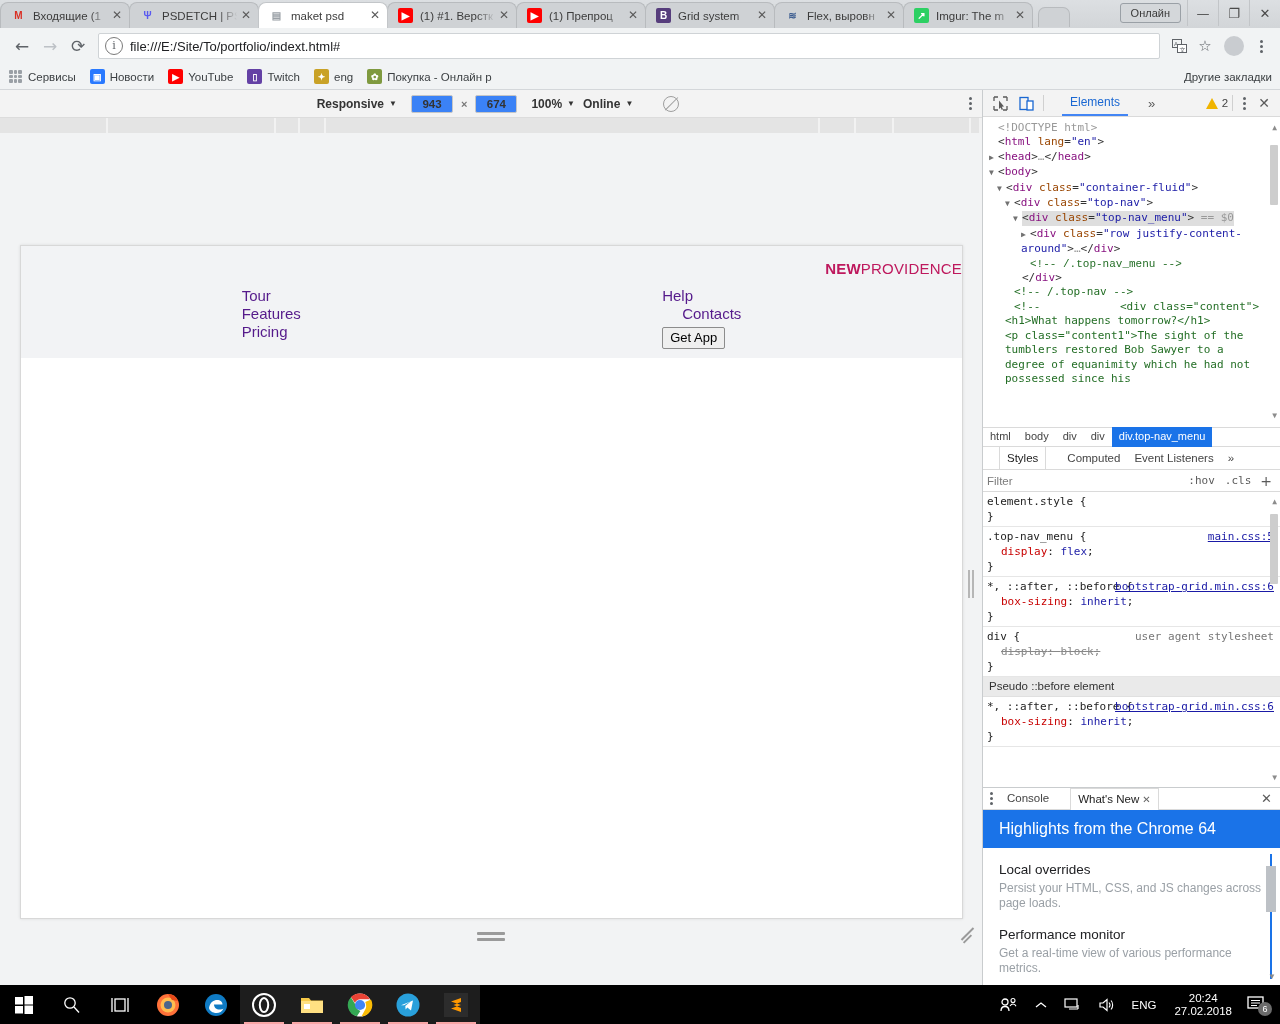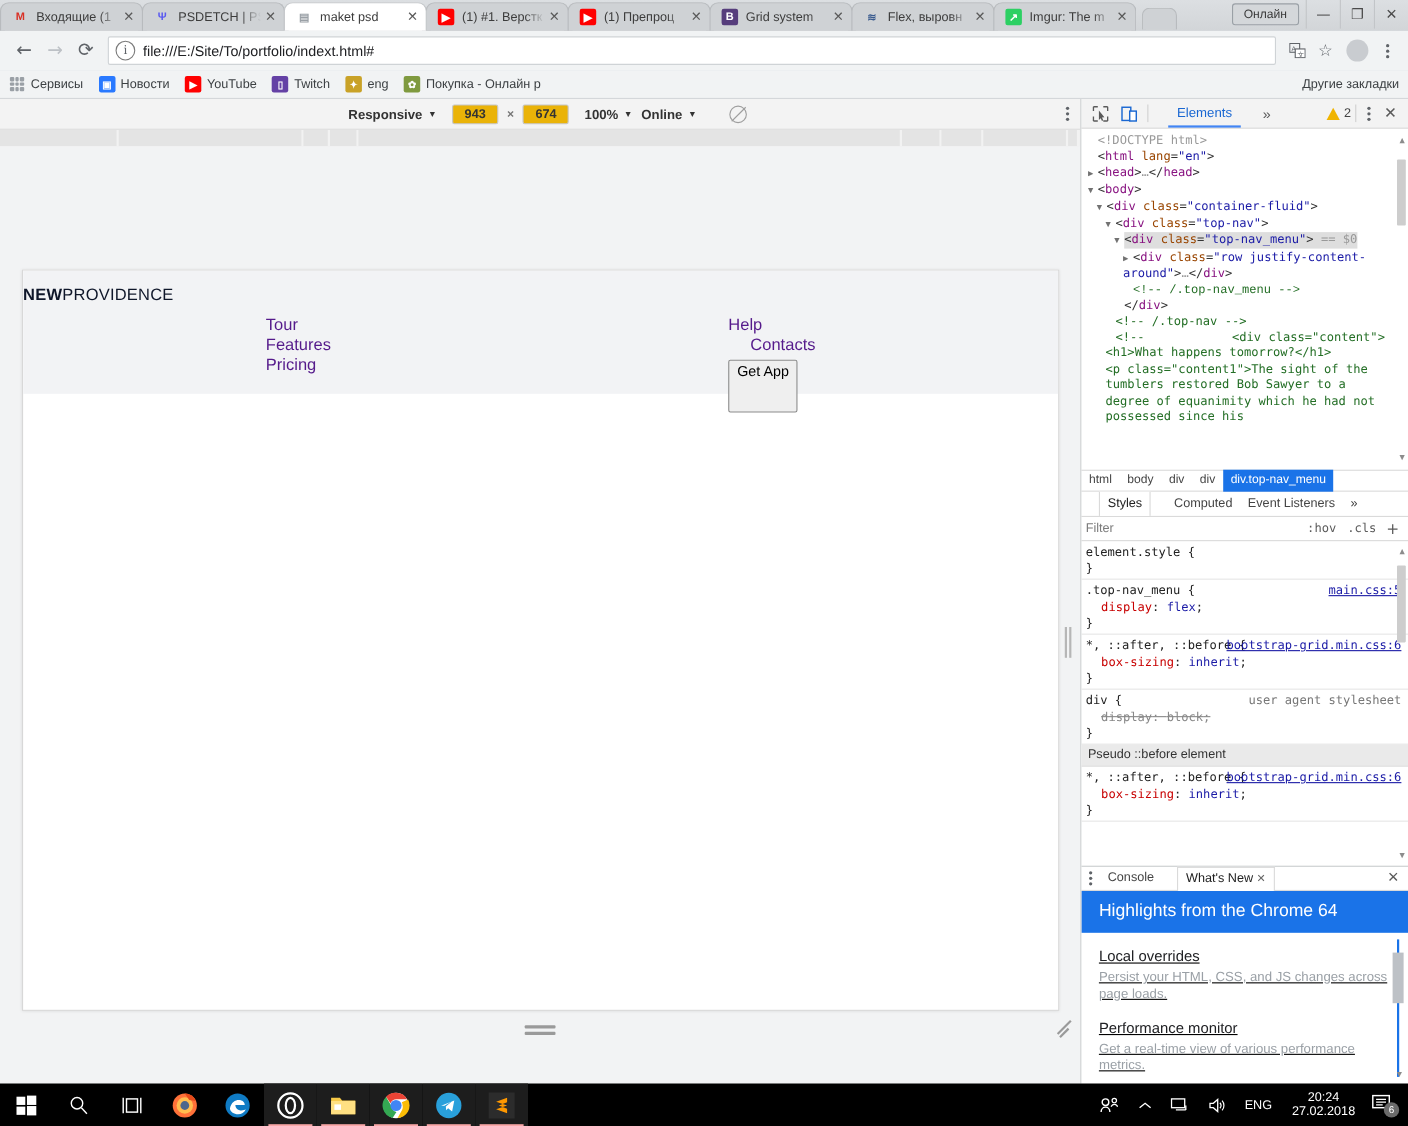--- a/index.html
+++ b/index.html
@@ -78,21 +78,21 @@
 
   
   .dt-wrap { position:absolute; left:0; top:90px; right:0; bottom:0; background:#fff; display:flex; }
   .dt-left { width:983px; background:#f2f3f4; position:relative; border-right:1px solid #c9ccce; }
 
   .devbar { height:28px; background:#f3f3f3; border-bottom:1px solid #dcdcdc;
             display:flex; align-items:center; justify-content:center; position:relative; font-size:12px; color:#333;font-weight:bold; }
   .devbar .grp { display:flex; align-items:center; }
   .sel { display:flex; align-items:center; margin:0 14px; color:#333; cursor:default; }
   .sel .car { margin-left:5px; font-size:8px; }
-  .dimbox { width:42px; height:18px; border:1px solid #c6c6c6; background:#eab308; border-radius:2px;
+  .dimbox { width:42px; height:18px; border:1px solid #c6c6c6; background:#3b82f6; border-radius:2px;
             text-align:center; font-size:11.5px; line-height:16px; color:#333; }
   .xsep { margin:0 8px; color:#777; font-size:11px; }
   .throttle-ic { width:16px; height:16px; border:1.4px solid #9e9e9e; border-radius:50%;
                  margin-left:16px; position:relative; }
   .throttle-ic:after { content:""; position:absolute; left:50%; top:-2px; width:1.4px; height:18px;
                        background:#9e9e9e; transform:rotate(45deg); }
   .devbar .kebab { position:absolute; right:10px; display:flex; flex-direction:column; align-items:center; }
   .devbar .kebab i { width:3px; height:3px; border-radius:50%; background:#5f6368; margin:1px 0; display:block; }
 
   .ruler { height:15px; background:#f2f2f2; display:flex; }
@@ -104,28 +104,28 @@
   .handle-h { position:absolute; left:471px; top:795px; width:40px; height:16px;
               display:flex; flex-direction:column; justify-content:center; align-items:center; }
   .handle-h i { width:28px; height:3px; background:#9a9a9a; margin:1.5px 0; border-radius:1px; display:block; }
   .handle-c { position:absolute; left:958px; top:791px; width:20px; height:20px; }
   .handle-c i { position:absolute; width:17px; height:2px; background:#9a9a9a; transform:rotate(-45deg); display:block;}
   .handle-c i:nth-child(1){ top:9px; left:1px; }
   .handle-c i:nth-child(2){ top:14px; left:4px; width:11px; }
 
   
   .top-nav { background:#f2f3f5; padding:14px 0 20px; position:relative; height:112px; }
-  .brand { text-align:left; font-size:15px; letter-spacing:.2px; color:#0f172a; margin-bottom:10px; }
+  .brand { text-align:right; font-size:15px; letter-spacing:.2px; color:#be185d; margin-bottom:10px; }
   .brand b { font-weight:bold; }
   .brand span { font-weight:normal; }
   .nav-row { display:flex; justify-content:space-around; padding:0 40px; }
   .nav-col { display:flex; flex-direction:column; }
   .nav-col a { color:#551a8b; text-decoration:none; font-size:15px; line-height:18px; }
   .nav-col.right { align-items:flex-start; }
-  .getapp { margin-top:4px; width:63px; height:48px; background:#efefef;
+  .getapp { margin-top:4px; width:63px; height:22px; background:#efefef;
             border:1px solid #8c8c8c; border-radius:2px; font-size:13px; line-height:15px;
             color:#000; text-align:center; padding-top:2px; font-family:"Liberation Sans", sans-serif; }
 
   
   .dt-right { width:297px; background:#fff; display:flex; flex-direction:column;
               font-family:"Liberation Sans", sans-serif; }
   .dt-toolbar { height:27px; border-bottom:1px solid #dadada; display:flex; align-items:center;
                 padding:0 4px; background:#f3f3f3; }
   .tb-ic { width:26px; height:24px; display:flex; align-items:center; justify-content:center; color:#5a5a5a; }
   .tb-sep { width:1px; height:16px; background:#d0d0d0; margin:0 4px; }
@@ -188,21 +188,21 @@
   .drawer { border-top:1px solid #c9ccce; height:198px; display:flex; flex-direction:column; }
   .drawer-tabs { height:22px; display:flex; align-items:center; border-bottom:1px solid #dadada;
                  font-size:11.5px; color:#444; }
   .drawer-tabs .kb { display:flex; flex-direction:column; align-items:center; padding:0 7px; }
   .drawer-tabs .kb i { width:3px; height:3px; border-radius:50%; background:#5f6368; margin:1px 0; display:block; }
   .drawer-tabs .t { padding:0 7px; line-height:21px; height:22px; }
   .drawer-tabs .t.sel { background:#fff; border:1px solid #dadada; border-bottom:none; color:#222; }
   .drawer-tabs .tx { margin-left:3px; font-size:10px; color:#666; font-family:"DejaVu Sans", sans-serif;}
   .drawer-tabs .close { margin-left:auto; padding:0 8px; font-size:13px; color:#5a5a5a; font-family:"DejaVu Sans", sans-serif;}
   .wn-head { background:#1a73e8; color:#fff; font-size:16px; padding:10px 16px; }
-  .wn-body { flex:1 1 auto; padding:14px 16px 12px; position:relative; overflow:hidden;text-decoration:underline; }
+  .wn-body { flex:1 1 auto; padding:14px 16px 12px; position:relative; overflow:hidden; }
   .wn-item-t { font-size:13.5px; color:#202124; margin-bottom:4px; }
   .wn-item-d { font-size:12px; color:#9aa0a6; line-height:15px; margin-bottom:16px; }
   .wn-scroll { position:absolute; right:3px; top:6px; bottom:6px; width:12px; }
   .wn-scroll .track { position:absolute; left:5px; top:0; bottom:0; width:2px; background:#1a73e8; }
   .wn-scroll .thumb { position:absolute; left:1px; top:12px; width:10px; height:46px; background:#bdc1c6; }
   .wn-scroll .dn { position:absolute; bottom:-2px; right:1px; font-size:8px; color:#8c8c8c; }
 
   .vsplit { position:absolute; left:967px; top:480px; width:8px; height:28px; }
   .vsplit i { position:absolute; top:0; width:2px; height:28px; background:#b6b6b6; display:block; }
   .vsplit i:nth-child(1){ left:1px; } .vsplit i:nth-child(2){ left:5px; }

